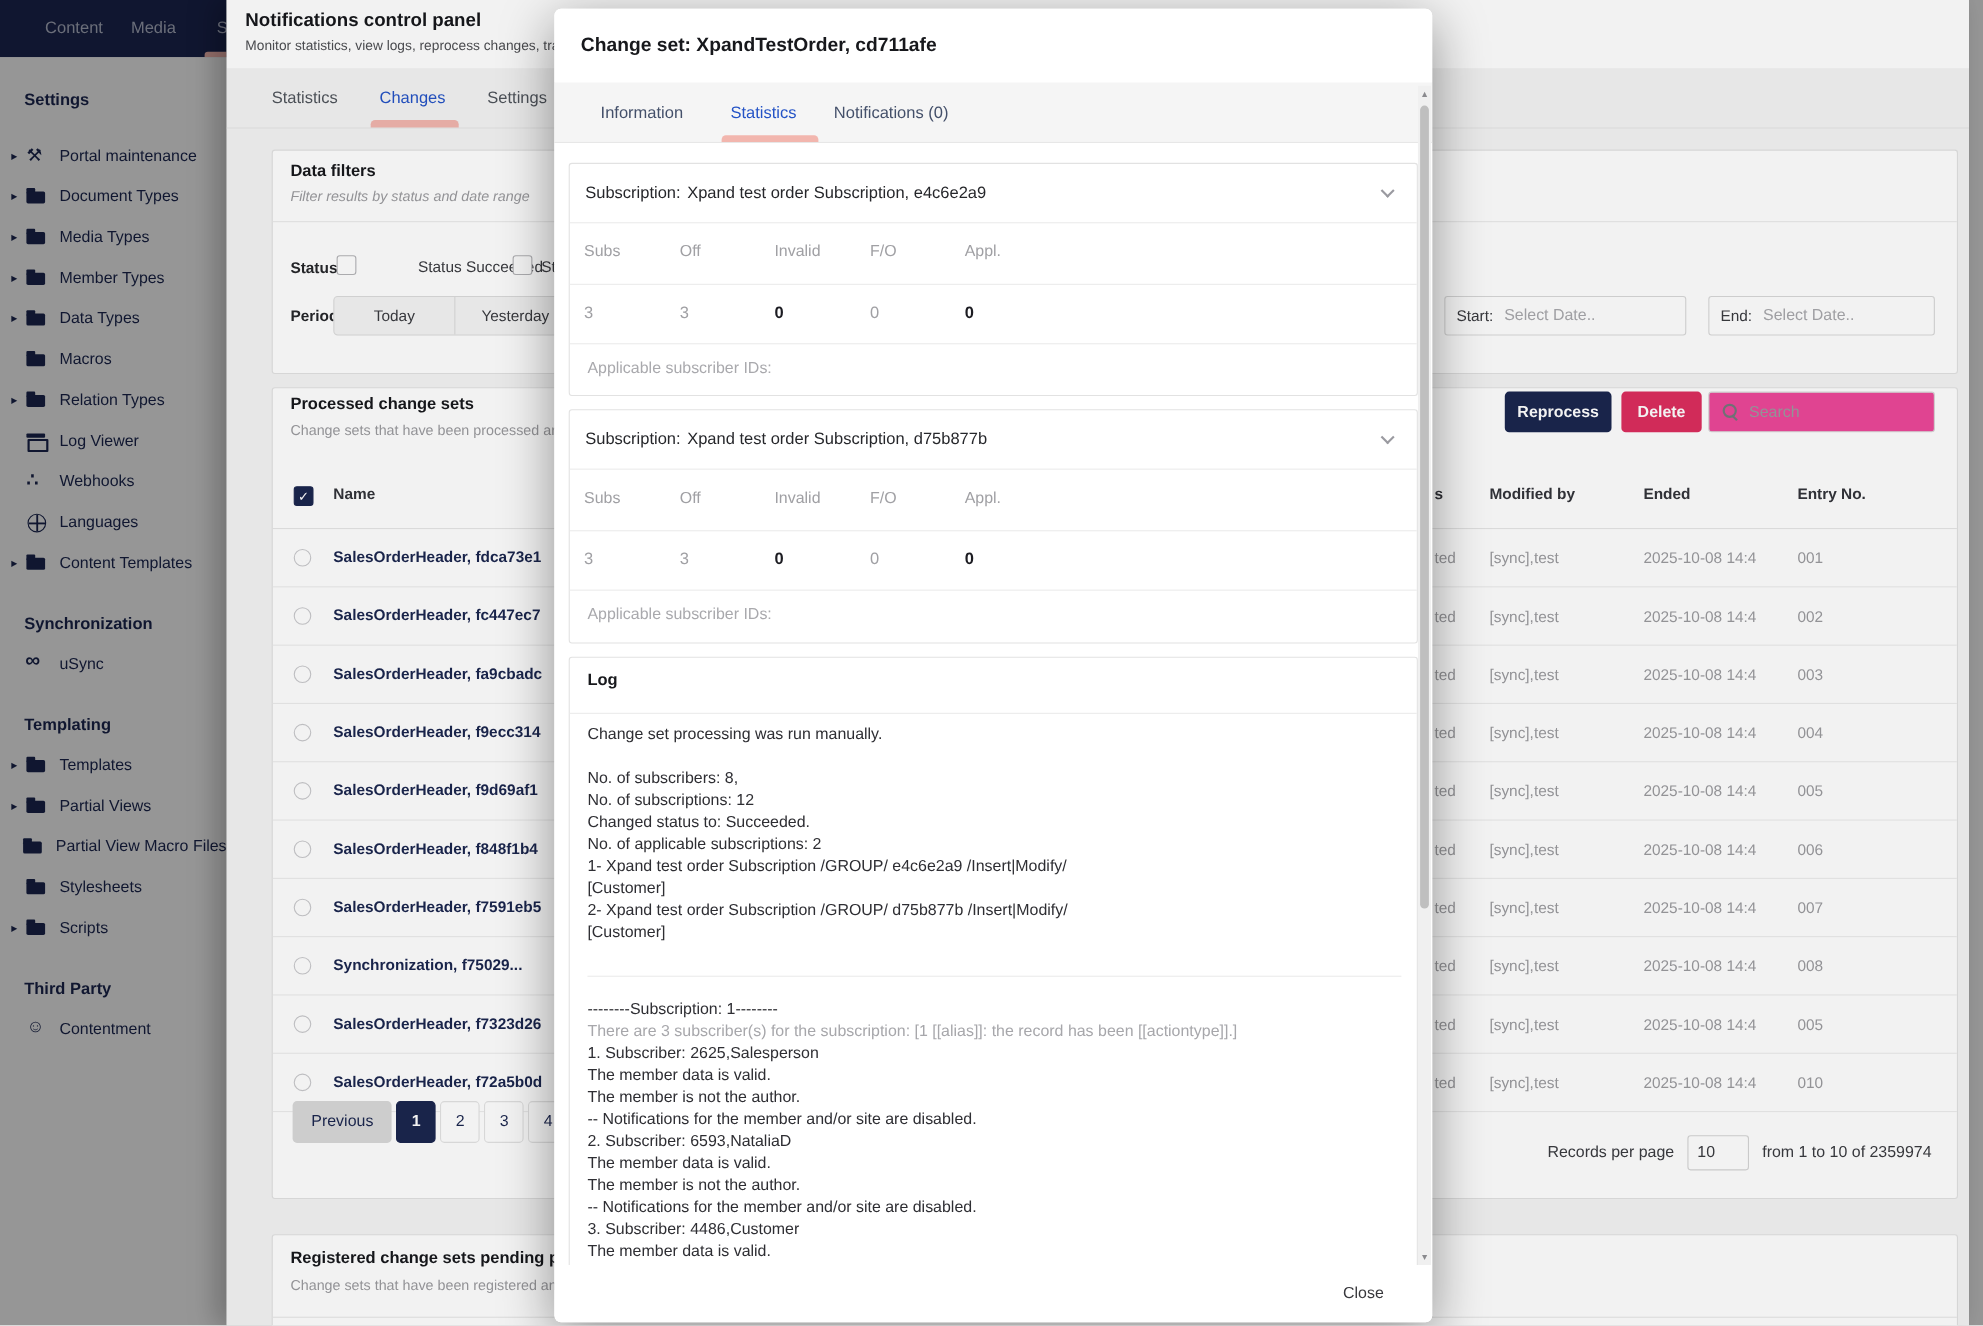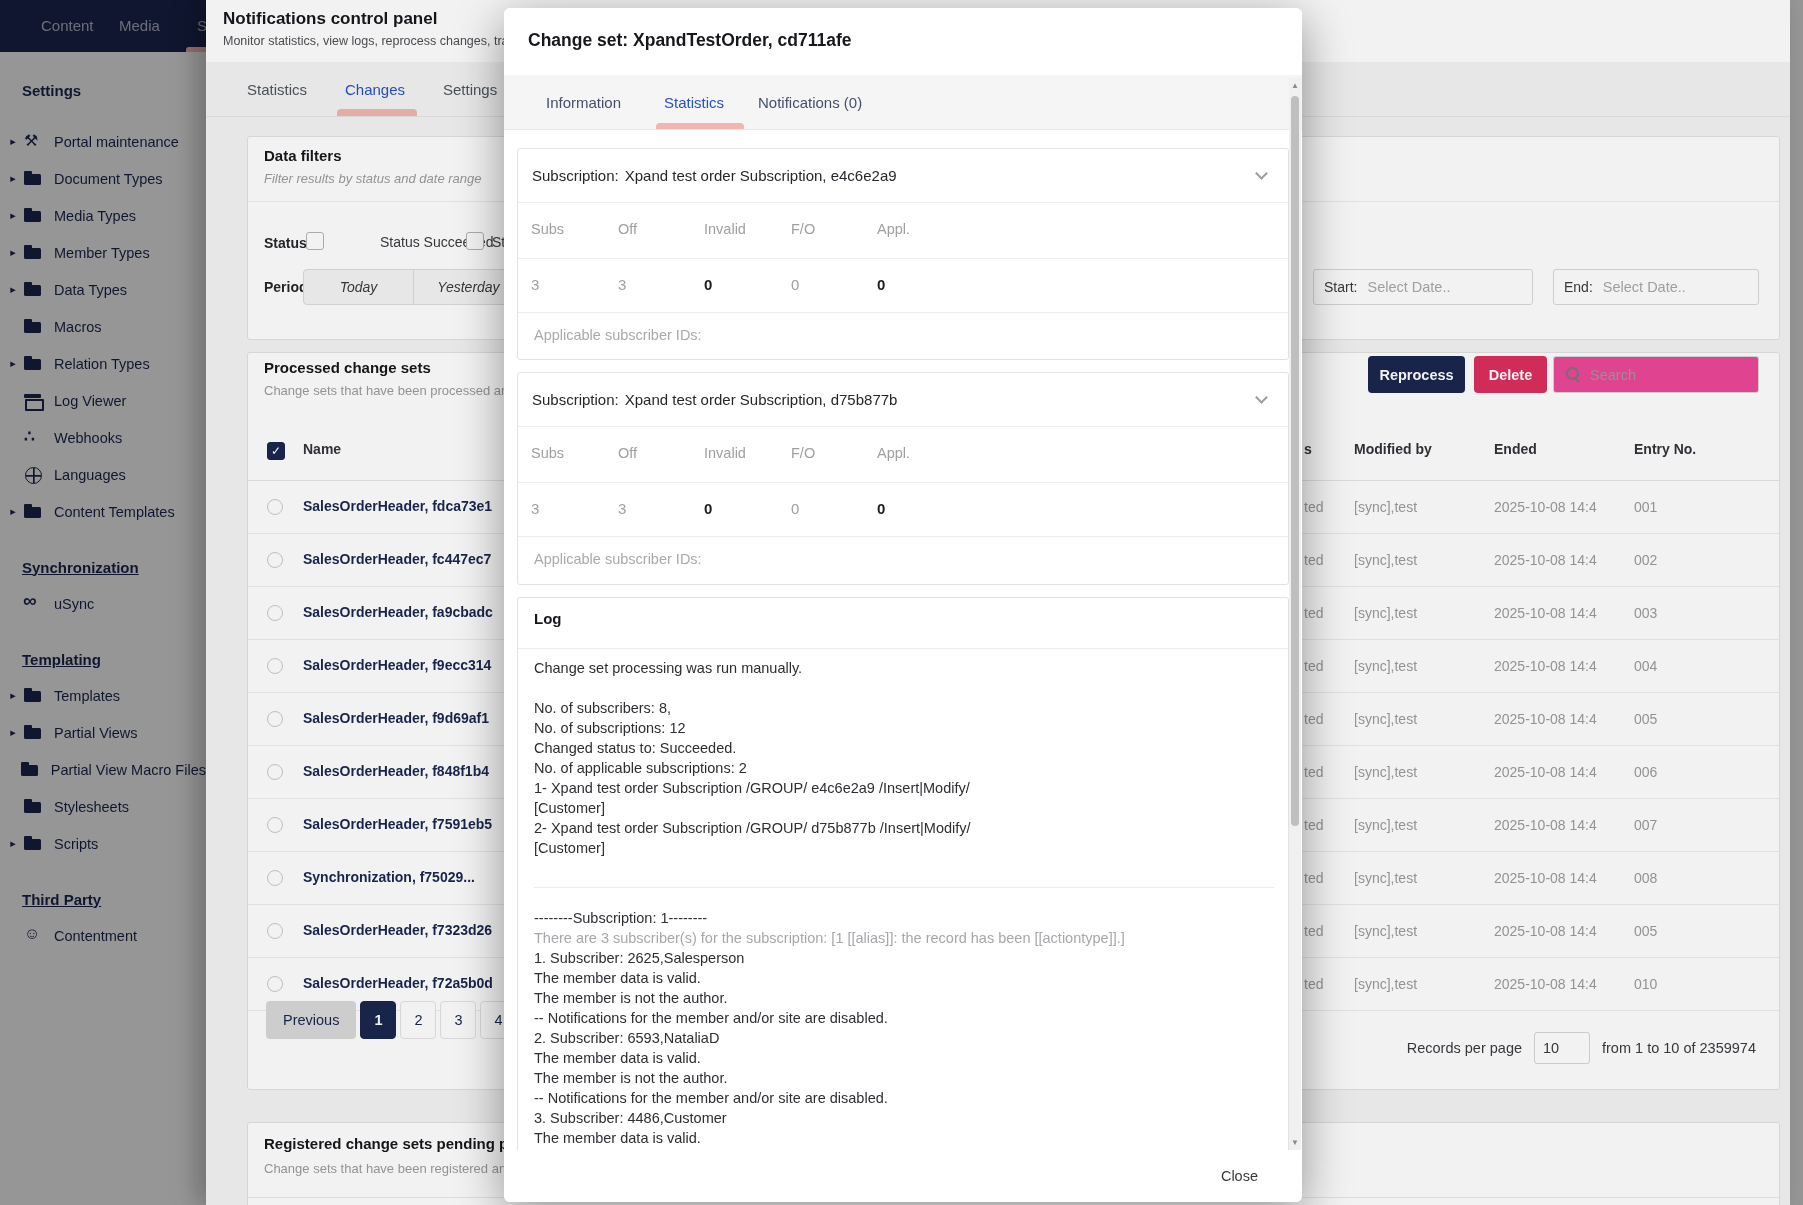--- a/index.html
+++ b/index.html
@@ -20,21 +20,21 @@
 
   
   .sidebar { position:absolute; left:0; top:52px; width:206px; height:1153px; background:#f4f4f4; overflow:hidden; padding:30px 0 0 0; }
   .sidebar-title { font-size:15px; font-weight:bold; color:#1b264f; padding-left:22px; margin-bottom:24px; }
   .tree-row { position:relative; height:37px; display:flex; align-items:center; white-space:nowrap; }
   .tree-row .caret { visibility:hidden; width:14px; margin-left:6px; color:#1b264f; font-size:11px; text-align:center; }
   .tree-row.has-caret .caret { visibility:visible; }
   .tree-icon { position:relative; width:22px; height:17px; margin-left:2px; display:inline-block; flex:0 0 22px; }
   .tree-label { margin-left:10px; font-size:14.5px; color:#1b264f; }
   .tree-row.tree-header { margin-top:19px; height:36px; }
-  .tree-row.tree-header .tree-label { margin-left:22px; font-weight:bold; font-size:15px;text-decoration:underline; }
+  .tree-row.tree-header .tree-label { margin-left:22px; font-weight:bold; font-size:15px; }
 
   [data-icon="folder-icon"]::before { content:""; position:absolute; left:2px; top:1px; width:8px; height:5px; background:#1b264f; border-radius:1px; }
   [data-icon="folder-icon"]::after  { content:""; position:absolute; left:2px; top:4px; width:17px; height:11px; background:#1b264f; border-radius:1.5px; }
   [data-icon="tools-icon"]::after   { content:"⚒"; position:absolute; left:2px; top:-2px; font-size:16px; color:#1b264f; }
   [data-icon="box-icon"]::before    { content:""; position:absolute; left:2px; top:2px; width:17px; height:4px; background:#1b264f; border-radius:1px; }
   [data-icon="box-icon"]::after     { content:""; position:absolute; left:3px; top:7px; width:15px; height:8px; border:2px solid #1b264f; border-radius:1px; }
   [data-icon="webhook-icon"]::after { content:"∴"; position:absolute; left:2px; top:-3px; font-size:17px; font-weight:bold; color:#1b264f; }
   [data-icon="globe-icon"]::after   { content:""; position:absolute; left:3px; top:1px; width:15px; height:15px; border:1.7px solid #1b264f; border-radius:50%;
       background:linear-gradient(#1b264f,#1b264f) center/100% 1.7px no-repeat, linear-gradient(#1b264f,#1b264f) center/1.7px 100% no-repeat; }
   [data-icon="infinity-icon"]::after{ content:"∞"; position:absolute; left:1px; top:-5px; font-size:19px; font-weight:bold; color:#1b264f; }
@@ -53,21 +53,21 @@
   .card { position:absolute; background:#fff; border:1px solid #e2e2e2; border-radius:3px; }
   .card-title { position:absolute; left:16px; font-size:15px; font-weight:bold; color:#17181c; white-space:nowrap; }
   .card-sub { position:absolute; left:16px; font-size:13px; color:#9b9b9f; white-space:nowrap; }
 
   
   .filters-card { left:41px; top:19px; width:1533px; height:204px; }
   .f-divider { position:absolute; left:0; top:64px; width:100%; height:1px; background:#ececec; }
   .f-label { position:absolute; left:16px; font-size:14px; font-weight:bold; color:#26272b; }
   .checkbox { position:absolute; width:18px; height:18px; border:1px solid #b5b5b8; border-radius:3px; background:#fff; }
   .cb-label { position:absolute; font-size:14px; color:#3a3b40; white-space:nowrap; }
-  .period-group { position:absolute; left:55px; top:132px; width:262px; height:36px; background:#f4f4f4; border:1px solid #dcdcdc; border-radius:4px; display:flex;font-style:italic; }
+  .period-group { position:absolute; left:55px; top:132px; width:262px; height:36px; background:#f4f4f4; border:1px solid #dcdcdc; border-radius:4px; display:flex; }
   .period-opt { width:110px; text-align:center; line-height:34px; font-size:14px; color:#3a3b40; border-right:1px solid #dcdcdc; }
   .date-box { position:absolute; top:132px; height:36px; border:1px solid #d9d9d9; border-radius:3px; background:#fff; display:flex; align-items:center; padding-left:10px; }
   .date-box .dlabel { font-size:14px; color:#3a3b40; margin-right:10px; }
   .date-box input { border:none; outline:none; font-size:14.5px; color:#3a3b40; width:120px; font-family:"Liberation Sans",sans-serif; background:transparent; }
   .date-box input::placeholder { color:#a8a8ac; }
   .date-dash { position:absolute; left:1328px; top:140px; color:#9b9b9f; font-size:15px; }
 
   
   .processed-card { left:41px; top:235px; width:1533px; height:738px; }
   .btn { position:absolute; top:3px; height:37px; border:none; border-radius:4px; font-size:14.5px; font-weight:bold; color:#fff; font-family:"Liberation Sans",sans-serif; cursor:pointer; }

